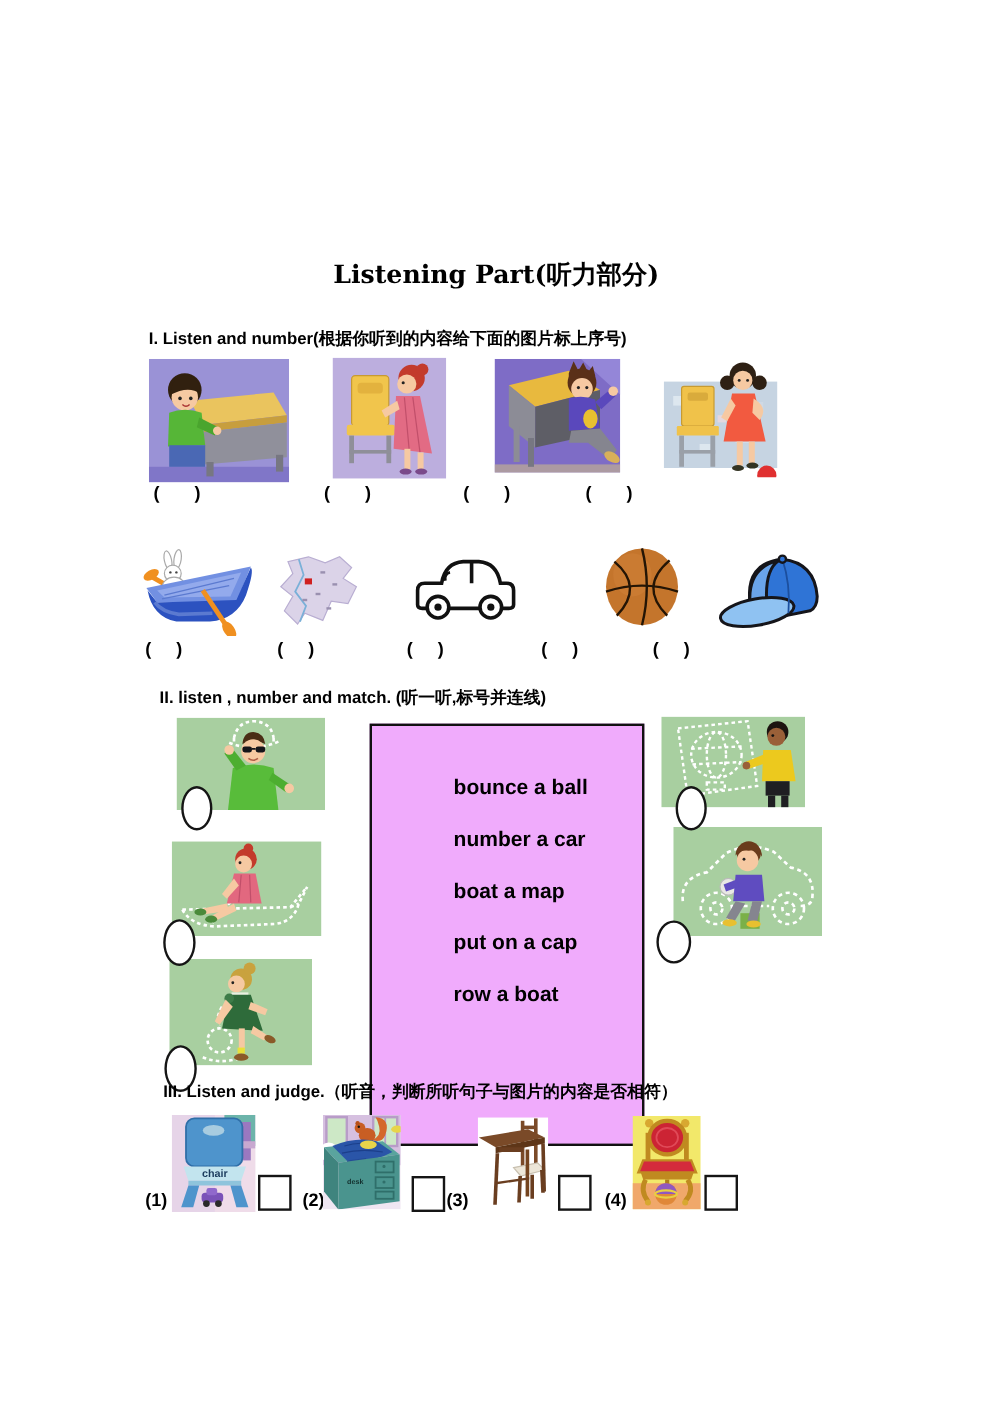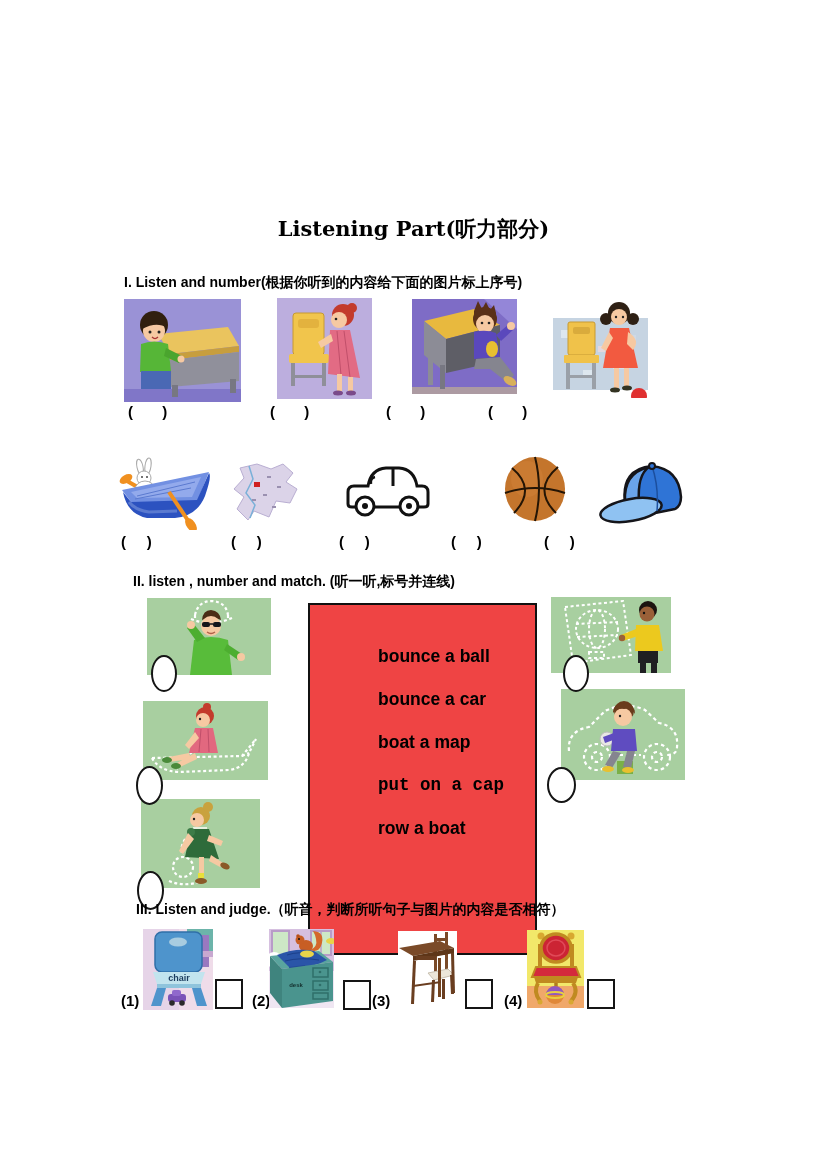--- a/index.html
+++ b/index.html
@@ -11,21 +11,21 @@
              font-size:22px;font-weight:bold;letter-spacing:.5px;}
   .doc-subtitle{top:215px;left:0;width:827px;text-align:center;
              font-family:"DejaVu Serif","Liberation Serif",serif;
              font-size:21px;font-weight:bold;}
   .sec-heading{font-size:14px;font-weight:bold;white-space:nowrap;}
   .frame{position:absolute;overflow:hidden;}
   .frame svg{display:block;width:100%;height:100%;}
   .blank{position:absolute;font-size:15px;font-weight:bold;white-space:pre;}
   .match-circle{position:absolute;background:#fff;border:2px solid #151515;border-radius:50%;box-sizing:border-box;}
   .phrase-box{position:absolute;left:308px;top:603px;width:229px;height:352px;
-              border:2px solid #111;background:#ef4444;box-sizing:border-box;}
+              border:2px solid #111;background:#f0abfc;box-sizing:border-box;}
   .phrase{position:absolute;left:68px;font-size:17.5px;font-weight:bold;white-space:nowrap;}
   .ansbox{position:absolute;width:28px;height:30px;border:2px solid #151515;background:#fff;box-sizing:border-box;}
   .numlabel{position:absolute;font-size:15px;font-weight:bold;}
 </style>
 </head>
 <body>
 
 <div id="page">
 
   <div class="abs sec-heading" style="left:124px;top:274px;">I. Listen and number(根据你听到的内容给下面的图片标上序号)</div>
@@ -296,23 +296,23 @@
       <ellipse cx="84" cy="67" rx="5" ry="3" fill="#8a5a28" transform="rotate(25 84 67)"></ellipse>
     </svg>
   </div>
 
   <div class="match-circle" style="left:151px;top:655px;width:26px;height:37px;"></div>
   <div class="match-circle" style="left:136px;top:766px;width:27px;height:39px;"></div>
   <div class="match-circle" style="left:137px;top:871px;width:27px;height:39px;"></div>
 
   <div class="phrase-box">
     <div class="phrase" style="top:41px;">bounce a ball</div>
-    <div class="phrase" style="top:84px;">bounce a car</div>
+    <div class="phrase" style="top:84px;">number a car</div>
     <div class="phrase" style="top:127px;">boat a map</div>
-    <div class="phrase" style="top:170px;font-family:Liberation Mono, monospace;">put on a cap</div>
+    <div class="phrase" style="top:170px;">put on a cap</div>
     <div class="phrase" style="top:213px;">row a boat</div>
   </div>
 
   <div class="frame" style="left:551px;top:597px;width:120px;height:76px;">
     <svg viewBox="0 0 120 76">
       <rect width="120" height="76" fill="#a8cfa0"></rect>
       <g stroke="#fff" stroke-width="2" stroke-dasharray="3,2.6" fill="none">
         <path d="M14,10 L72,4 L80,58 L22,66 Z"></path>
         <ellipse cx="46" cy="32" rx="21" ry="19"></ellipse>
         <ellipse cx="46" cy="32" rx="8" ry="19"></ellipse>

